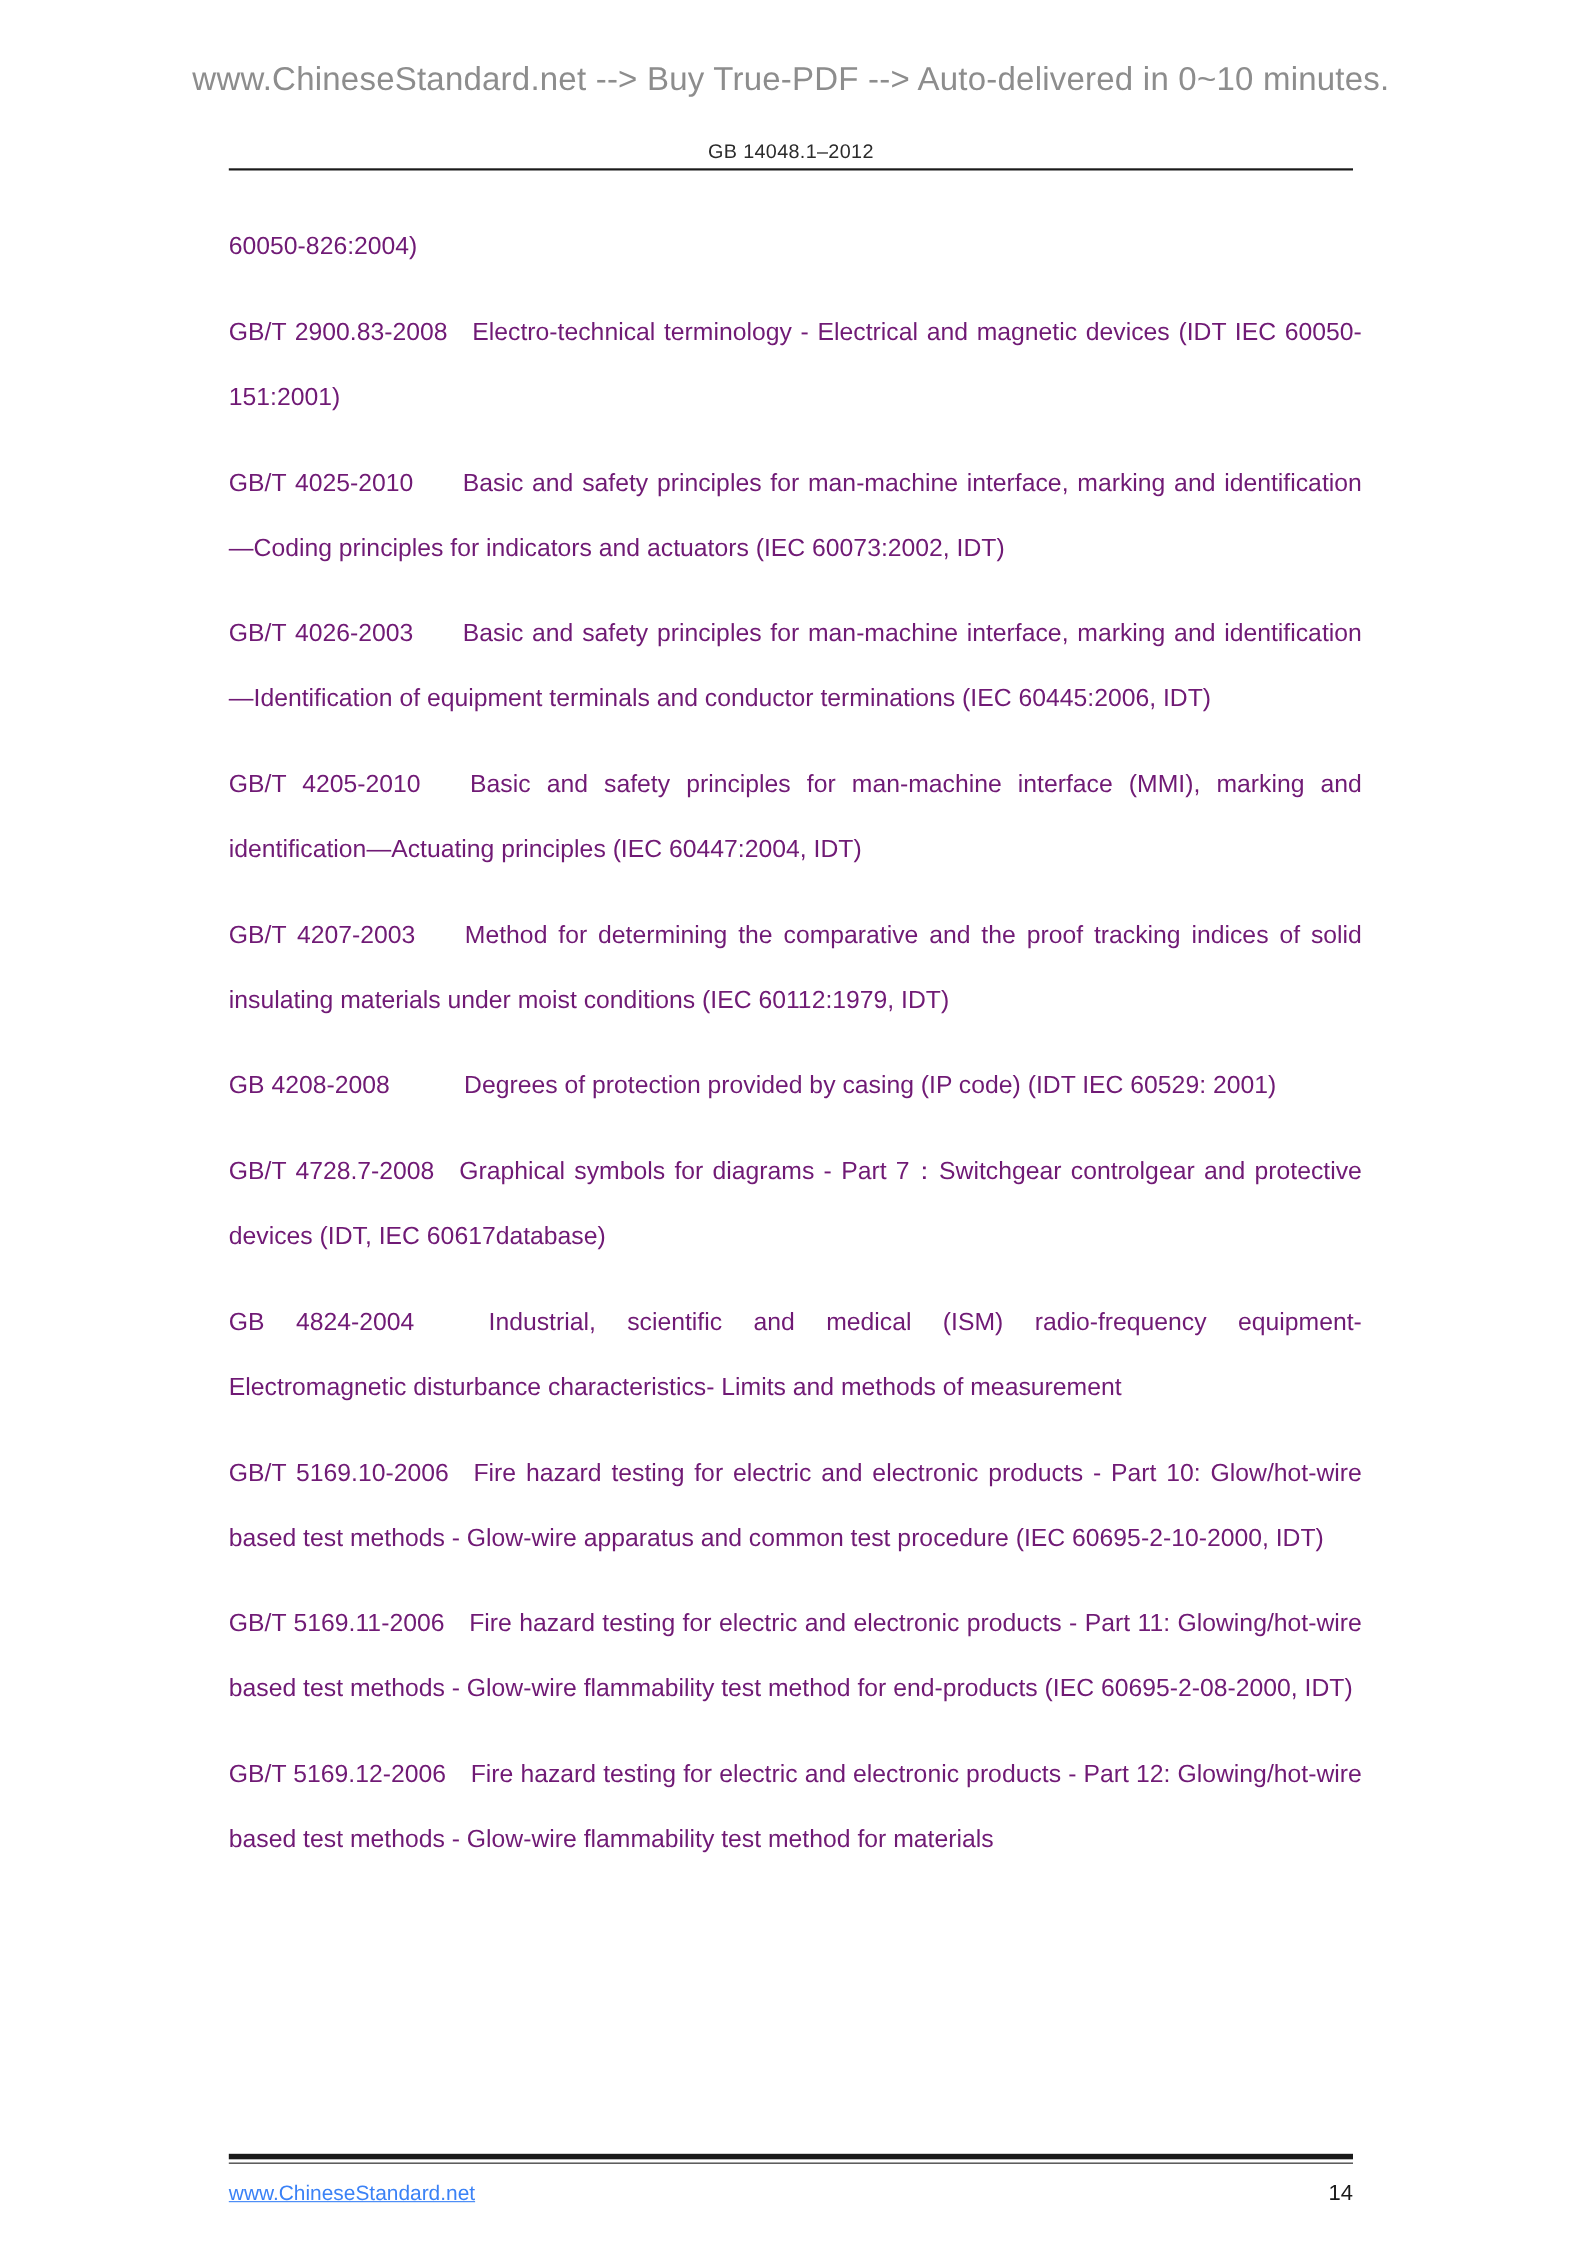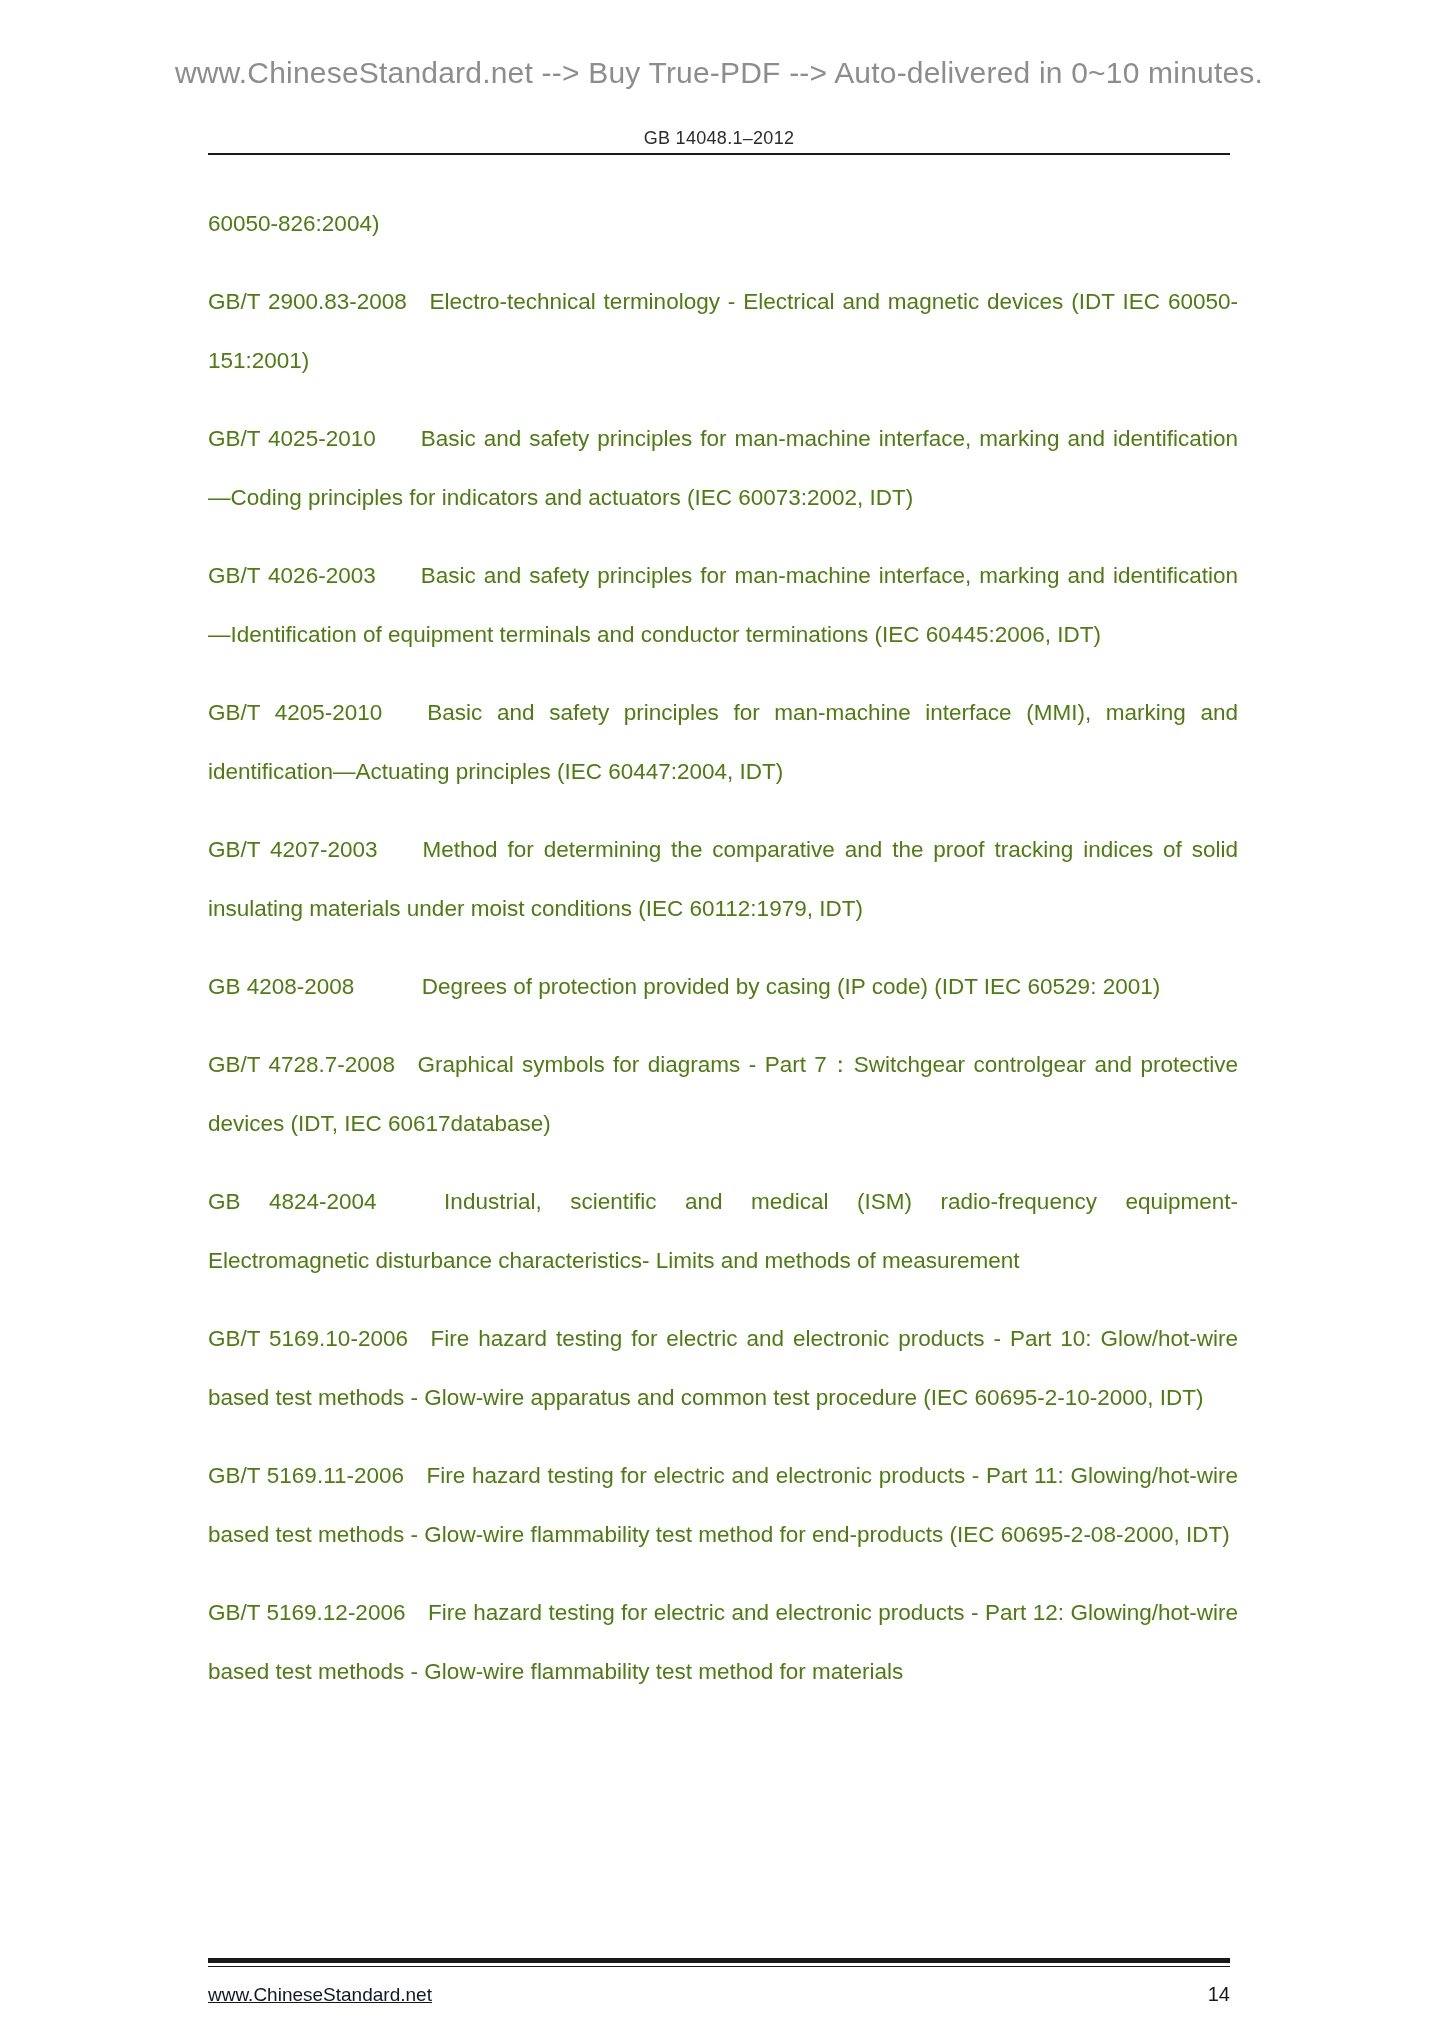--- a/index.html
+++ b/index.html
@@ -59,21 +59,21 @@
     left: 208px;
     top: 178px;
     width: 1030px;
   }
   .para {
     font-size: 22.5px;
     line-height: 59px;
     text-align: justify;
     text-justify: inter-word;
     margin: 0 0 19px 0;
-    color: #4d7c0f;
+    color: #701a75;
     hyphens: none;
   }
   .para:last-child {
     margin-bottom: 0;
   }
 
   
   .footer {
     position: absolute;
     left: 208px;
@@ -92,21 +92,21 @@
   .footer-row {
     display: flex;
     justify-content: space-between;
     align-items: baseline;
     margin-top: 16px;
     font-size: 19px;
     color: #1a1a1a;
   }
   .footer-link {
     text-decoration: underline;
-    color: #0f172a;
+    color: #3b82f6;
     cursor: pointer;
   }
   .footer-page {
     font-size: 20px;
   }
 </style>
 </head>
 <body>
 
 <div class="page">

